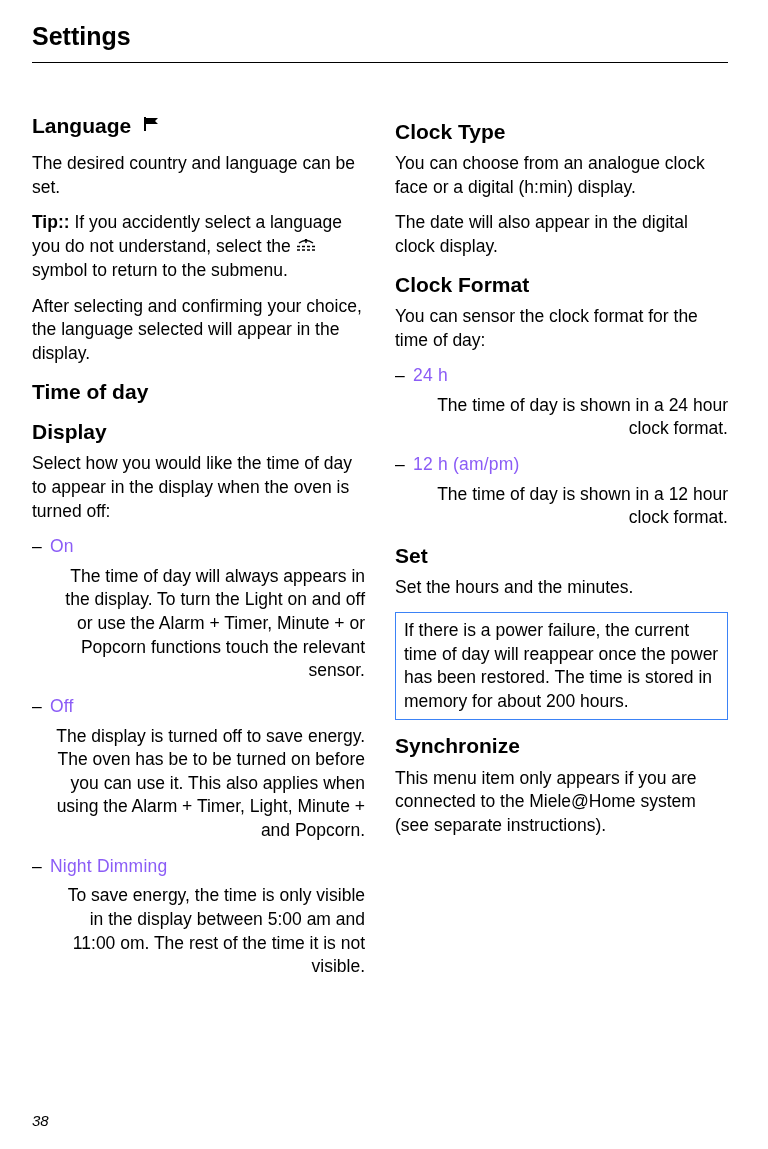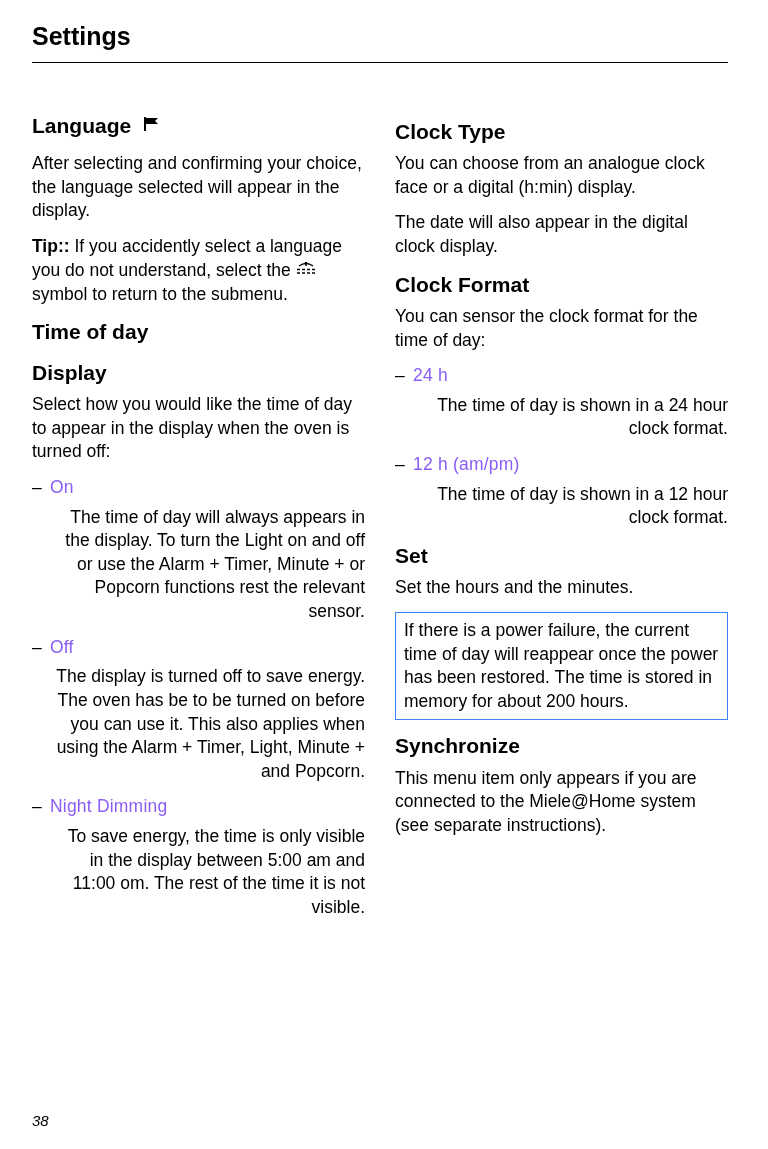--- a/index.html
+++ b/index.html
@@ -107,44 +107,45 @@
     <div class="h2">
       <span>Language</span>
       <span class="flag-icon">
         <svg width="20" height="16" viewBox="0 0 20 16">
           <line x1="2" y1="1" x2="2" y2="15" stroke="#000" stroke-width="2"></line>
           <path d="M 2 2 L 15 2 L 12 5 L 15 8 L 2 8 Z" fill="#000"></path>
         </svg>
       </span>
     </div>
 
-    <p class="para">After selecting and confirming your choice, the language selected will appear in the display.</p>
-
+    <p class="para">The desired country and language can be set.</p>
     <p class="para">
       <span class="tip-label">Tip::</span><span> If you accidently select a language you do not understand, select the </span><span class="inline-icon">
         <svg width="20" height="14" viewBox="0 0 20 14">
           <line x1="10" y1="0" x2="10" y2="4" stroke="#000" stroke-width="1.5"></line>
           <circle cx="10" cy="0" r="1.3" fill="#000"></circle>
           <path d="M 3 4 Q 10 -1 17 4" fill="none" stroke="#000" stroke-width="1.5"></path>
           <line x1="1" y1="7.5" x2="19" y2="7.5" stroke="#000" stroke-width="1.5" stroke-dasharray="3 2"></line>
           <line x1="1" y1="11" x2="19" y2="11" stroke="#000" stroke-width="1.5" stroke-dasharray="3 2"></line>
         </svg>
       </span><span> symbol to return to the submenu.</span>
     </p>
 
+    <p class="para">After selecting and confirming your choice, the language selected will appear in the display.</p>
+
     <div class="h2">Time of day</div>
 
     <div class="h3">Display</div>
     <p class="para">Select how you would like the time of day to appear in the display when the oven is turned off:</p>
 
     <div class="list-item">
       <span class="dash">–</span>
       <span class="option-label option-thin">On</span>
     </div>
-    <p class="option-desc">The time of day will always appears in the display. To turn the Light on and off or use the Alarm + Timer, Minute + or Popcorn functions rest the relevant sensor.</p>
+    <p class="option-desc">The time of day will always appears in the display. To turn the Light on and off or use the Alarm + Timer, Minute + or Popcorn functions touch the relevant sensor.</p>
 
     <div class="list-item">
       <span class="dash">–</span>
       <span class="option-label option-thin">Off</span>
     </div>
     <p class="option-desc">The display is turned off to save energy. The oven has be to be turned on before you can use it. This also applies when using the Alarm + Timer, Light, Minute + and Popcorn.</p>
 
     <div class="list-item">
       <span class="dash">–</span>
       <span class="option-label option-thin">Night Dimming</span>

